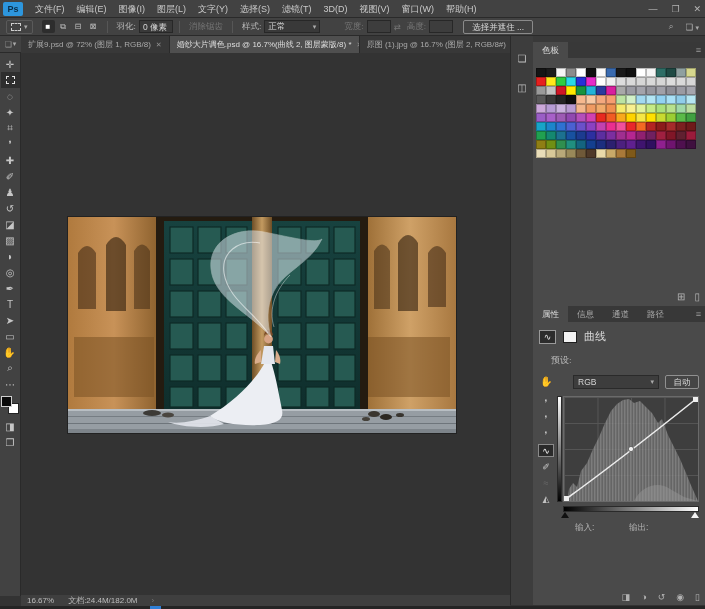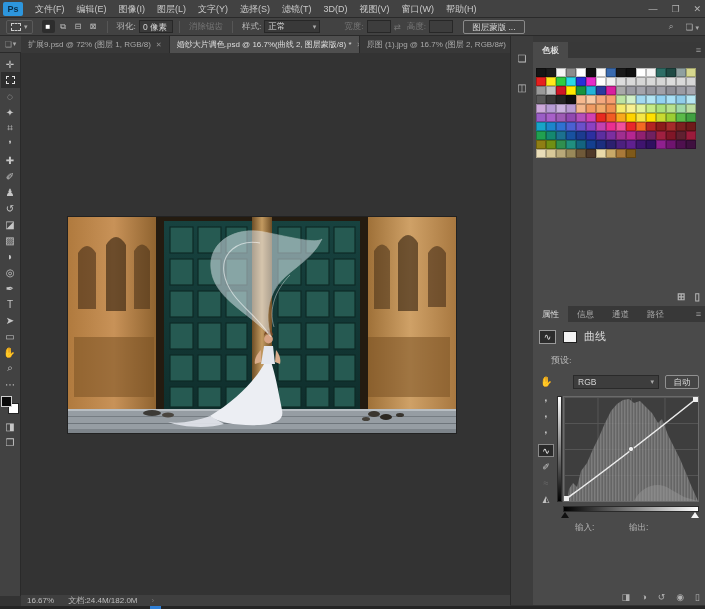--- a/index.html
+++ b/index.html
@@ -80,21 +80,21 @@
   .strip-ic { width:17px; height:17px; display:flex; align-items:center; justify-content:center;
               color:#bdbdbd; font-size:10px; border-radius:2px; }
 
   .panel { position:absolute; background:#4a4a4a; }
   .panel-head { height:16px; background:#383838; display:flex; align-items:stretch; position:relative; }
   .p-tab { padding:0 9px; line-height:16px; color:#a8a8a8; font-size:8.5px; background:#383838; white-space:nowrap; }
   .p-tab.active { background:#4a4a4a; color:#dcdcdc; }
   .panel-menu { position:absolute; right:4px; top:3px; color:#9d9d9d; font-size:9px; }
 
   
-  #swatches-panel { left:533px; top:42px; width:172px; height:264px;font-weight:bold; }
+  #swatches-panel { left:533px; top:42px; width:172px; height:264px; }
   .swatch-grid { position:absolute; left:3px; top:26px; width:164px; }
   .sw-row { display:flex; height:9px; }
   .sw { width:10px; height:9px; border:1px solid rgba(0,0,0,.25); }
   .swatch-footer { position:absolute; right:5px; bottom:4px; display:flex; gap:9px; color:#b3b3b3; font-size:10px; }
 
   
   #properties-panel { left:533px; top:306px; width:172px; height:299px; }
   .adj-header { position:absolute; left:6px; top:23px; display:flex; align-items:center; gap:7px; }
   .curve-badge { width:17px; height:14px; background:#2c2c2c; border:1px solid #9a9a9a; color:#e8e8e8;
                  font-size:9px; display:flex; align-items:center; justify-content:center; }
@@ -180,21 +180,21 @@
     <span class="opt-label">样式:</span>
     <div class="opt-select">
       <span>正常</span>
         <span class="caret">▾</span>
     </div>
     <span class="opt-label dim" style="margin-left:24px">宽度:</span>
     <span class="opt-field dim-f" style="min-width:24px"></span>
     <span class="opt-label dim">⇄</span>
     <span class="opt-label dim">高度:</span>
     <span class="opt-field dim-f" style="min-width:24px"></span>
-    <span class="sm-btn">图层蒙版 ...</span>
+    <span class="sm-btn">选择并遮住 ...</span>
     <div class="opt-right">
       <span class="i">⌕</span>
       <span><span class="i">❏</span> <span class="caret">▾</span></span>
     </div>
   </div>
 
   <div class="tab-corner">
       <span class="i">❏</span>
       <span class="caret">▾</span>
     </div>

